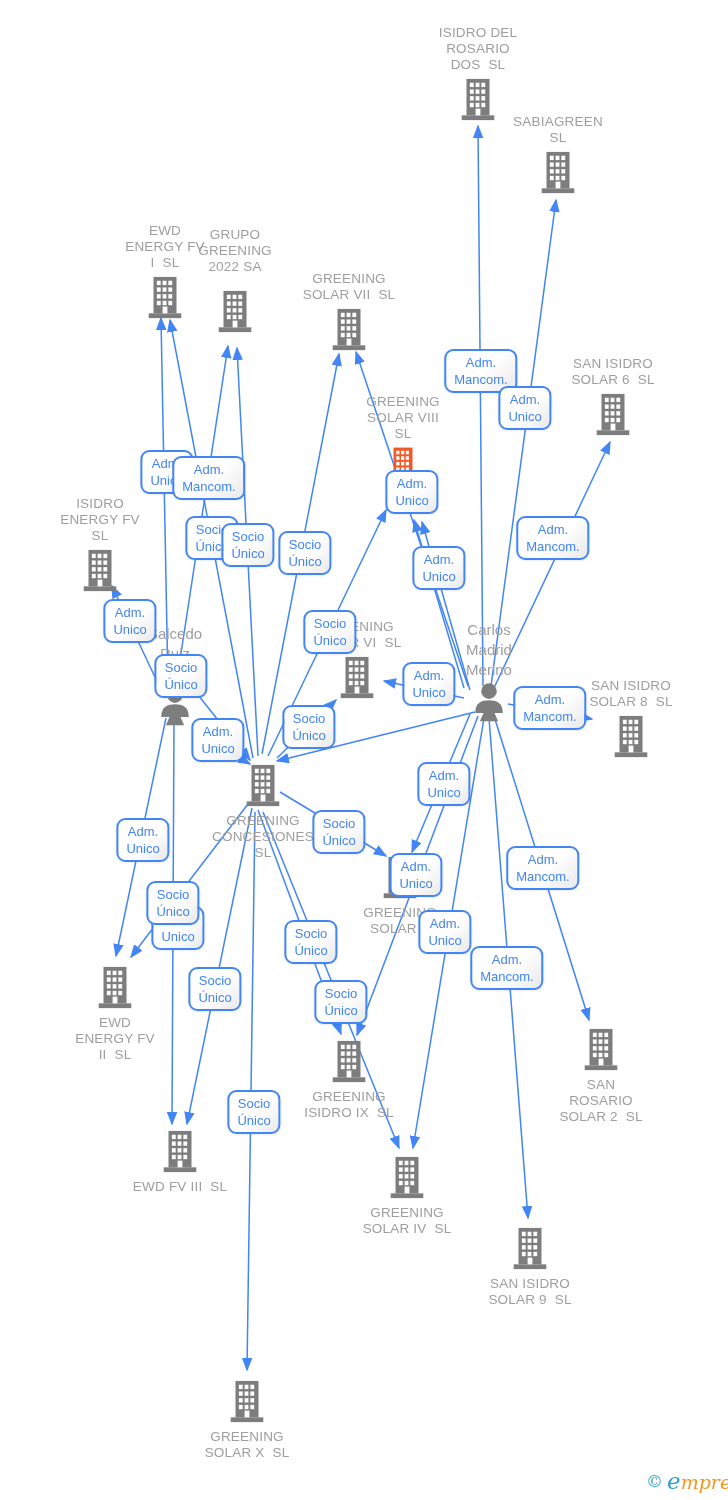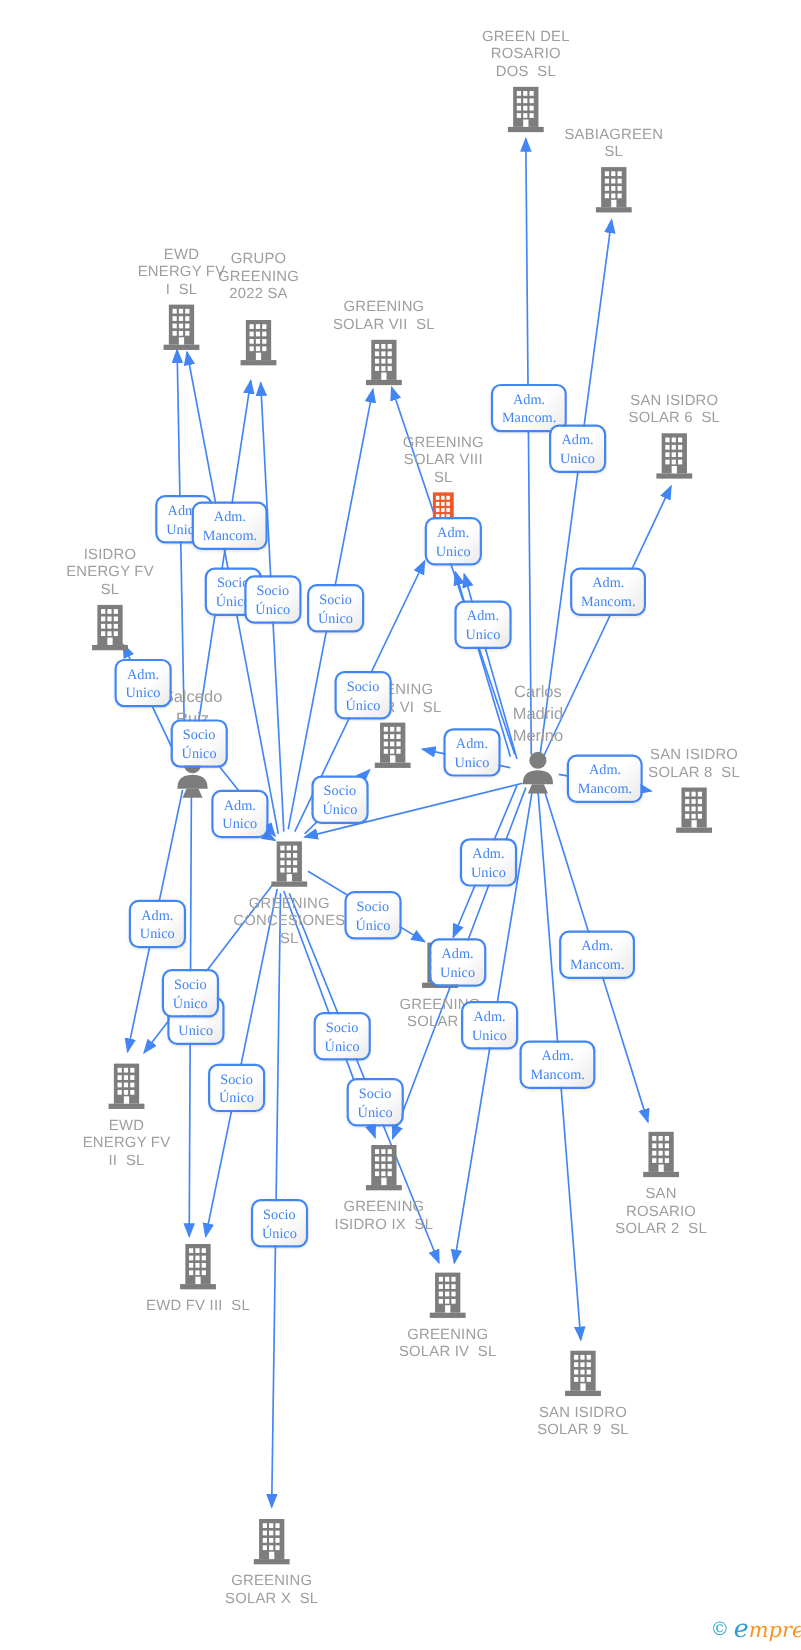--- a/index.html
+++ b/index.html
@@ -15,21 +15,21 @@
             color:#9e9e9e;font-size:13.5px;line-height:16px;letter-spacing:.2px;}
   .co-label div{white-space:pre;}
   .person-label{position:absolute;z-index:2;transform:translateX(-50%);text-align:center;
             color:#9e9e9e;font-size:15px;line-height:20px;}
   .person-label div{white-space:pre;}
   .rel{position:absolute;z-index:3;transform:translate(-50%,-50%);
        background:linear-gradient(135deg,#ffffff 55%,#e9e9e9);
        border:2px solid #4285F4;border-radius:9px;color:#4285F4;
        font-size:13px;line-height:17px;padding:3px 8px;text-align:center;
        box-shadow:0 1px 2px rgba(0,0,0,.08);}
-  .rel div{white-space:pre;font-family:Liberation Serif, serif;}
+  .rel div{white-space:pre;}
   .brand{position:absolute;left:646px;top:1468px;z-index:4;font-style:italic;
          font-family:"DejaVu Serif", serif;white-space:nowrap;}
   .brand .c{color:#35a8c4;font-style:normal;font-size:17px;margin-right:4px;vertical-align:2px;}
   .brand .b1{color:#2e9fd4;font-size:23px;}
   .brand .b2{color:#f7941d;font-size:19px;}
 </style>
 </head>
 <body>
 
 <div id="canvas">
@@ -86,21 +86,21 @@
           <rect x="21.5" y="20" width="4" height="4.5" fill="#fff"></rect>
           <rect x="21.5" y="27" width="4" height="4.5" fill="#fff"></rect>
           <rect x="27.5" y="6" width="4" height="4.5" fill="#fff"></rect>
           <rect x="27.5" y="13" width="4" height="4.5" fill="#fff"></rect>
           <rect x="27.5" y="20" width="4" height="4.5" fill="#fff"></rect>
           <rect x="27.5" y="27" width="4" height="4.5" fill="#fff"></rect>
           <rect x="21.5" y="33" width="5" height="7" fill="#fff"></rect>
         </svg>
       </div>
       <div class="co-label" style="left: 478px; top: 25px;">
-        <div>GREEN DEL</div>
+        <div>ISIDRO DEL</div>
         <div>ROSARIO</div>
         <div>DOS  SL</div>
       </div>
       <div class="co-icon" style="left: 535px; top: 150px; width: 46px; height: 46px;">
         <svg viewBox="0 0 48 48">
           <rect x="12" y="2" width="24" height="38" fill="#7d7d7d"></rect>
           <rect x="7" y="40" width="34" height="5" fill="#7d7d7d"></rect>
           <rect x="15.5" y="6" width="4" height="4.5" fill="#fff"></rect>
           <rect x="15.5" y="13" width="4" height="4.5" fill="#fff"></rect>
           <rect x="15.5" y="20" width="4" height="4.5" fill="#fff"></rect>

